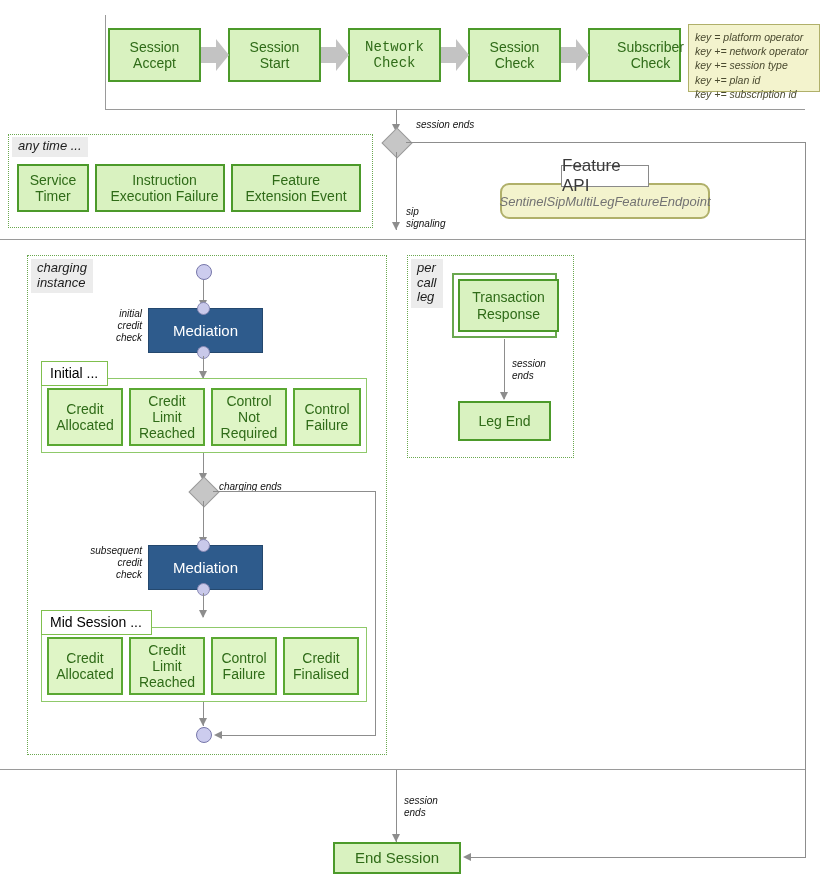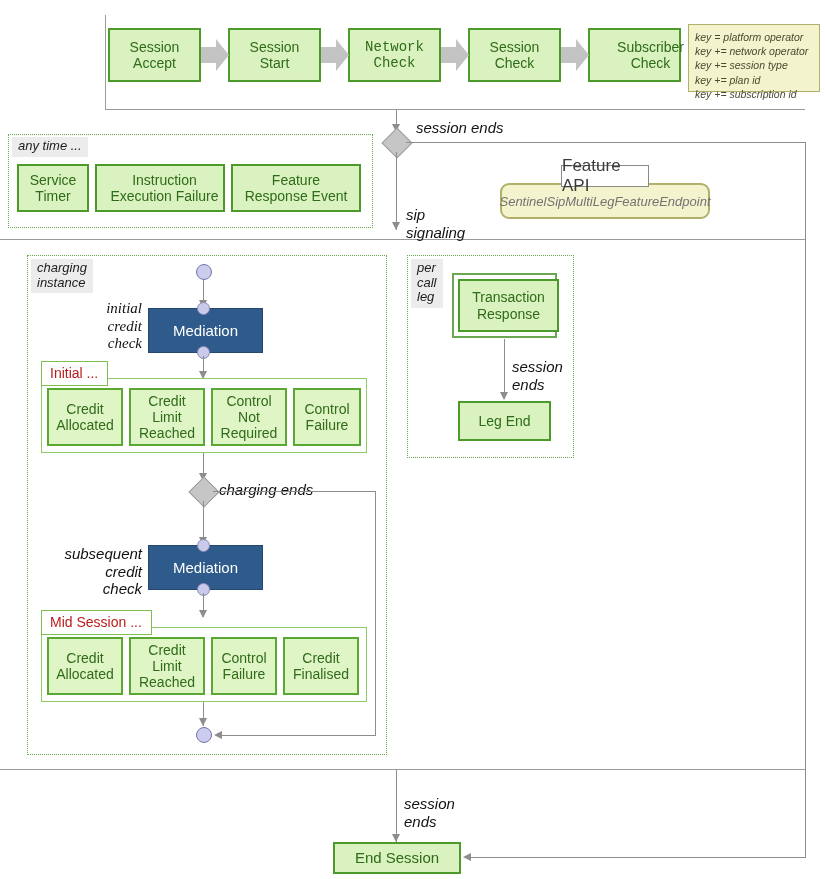--- a/index.html
+++ b/index.html
@@ -67,21 +67,21 @@
     font-style: italic;
     font-size: 14px;
     padding: 2px 7px 3px 7px;
     white-space: nowrap;
   }
   .tab-white {
     position: absolute;
     box-sizing: border-box;
     background: #ffffff;
     border: 1px solid #7fbf4d;
-    color: #b91c1c;
+    color: #000000;
     font-size: 14px;
     padding: 3px 9px 4px 8px;
     white-space: nowrap;
   }
   .tab-grey {
     position: absolute;
     box-sizing: border-box;
     background: #ececec;
     color: #1c1c1c;
     font-style: italic;
@@ -193,21 +193,21 @@
     border-right: 8px solid #8d8d8d;
   }
   .fatarrow {
     position: absolute;
     color: #c3c3c3;
     font-size: 0;
   }
   .edge-label {
     position: absolute;
     font-style: italic;
-    font-size: 15px;
+    font-size: 10px;
     color: #111111;
     line-height: 1.18;
     white-space: pre-line;
   }
   .edge-label.right {
     text-align: right;
   }
 </style>
 </head>
 <body>
@@ -253,21 +253,21 @@
   <div class="frame-plain" style="left:0px; top:142px; width:805px; height:98px; border-left:none; border-right:none; border-bottom:1px solid #9a9a9a;"></div>
 
   <div class="frame-dotted" style="left:8px; top:134px; width:365px; height:94px;"></div>
   <div class="tab-grey" style="left:12px; top:137px;">any time ...</div>
 
   <div class="gbox" style="left:17px; top:164px; width:72px; height:48px;">Service
 Timer</div>
   <div class="gbox" style="left:95px; top:164px; width:130px; height:48px;padding-left:9px;">Instruction
 Execution Failure</div>
   <div class="gbox" style="left:231px; top:164px; width:130px; height:48px;">Feature
-Response Event</div>
+Extension Event</div>
 
   <div class="diamond" style="left:386px; top:132px;"></div>
   <div class="edge-label" style="left:416px; top:119px;">session ends</div>
 
   <div class="hline" style="left:406px; top:142px; width:399px;"></div>
 
   <div class="vline" style="left:396px; top:152px; height:78px;"></div>
   <div class="arrow-down" style="left:392px; top:222px;"></div>
   <div class="edge-label" style="left:406px; top:206px;">sip
 signaling</div>
@@ -281,21 +281,21 @@
   <div class="tab-grey" style="left:31px; top:259px;">charging
 instance</div>
 
   <div class="node-dot" style="left:196px; top:264px;"></div>
   <div class="vline" style="left:203px; top:280px; height:27px;"></div>
   <div class="arrow-down" style="left:199px; top:300px;"></div>
 
   <div class="mediation" style="left:148px; top:308px; width:115px; height:45px;">Mediation</div>
   <div class="pin-dot" style="left:197px; top:302px;"></div>
   <div class="pin-dot" style="left:197px; top:346px;"></div>
-  <div class="edge-label right" style="left:82px; top:300px; width:60px;font-family:Liberation Serif, serif;">initial
+  <div class="edge-label right" style="left:82px; top:308px; width:60px;">initial
 credit
 check</div>
 
   <div class="vline" style="left:203px; top:356px; height:22px;"></div>
   <div class="arrow-down" style="left:199px; top:371px;"></div>
 
   <div class="frame-solid" style="left:41px; top:378px; width:326px; height:75px;"></div>
   <div class="tab-white" style="left:41px; top:361px;">Initial ...</div>
 
   <div class="gbox light" style="left:47px; top:388px; width:76px; height:58px;">Credit

